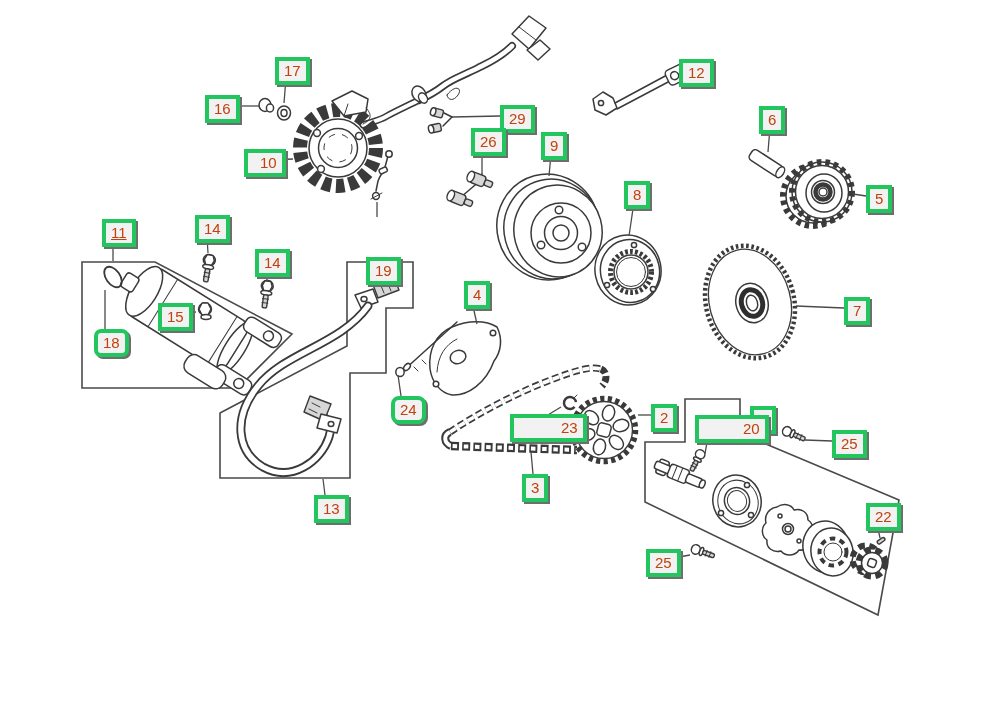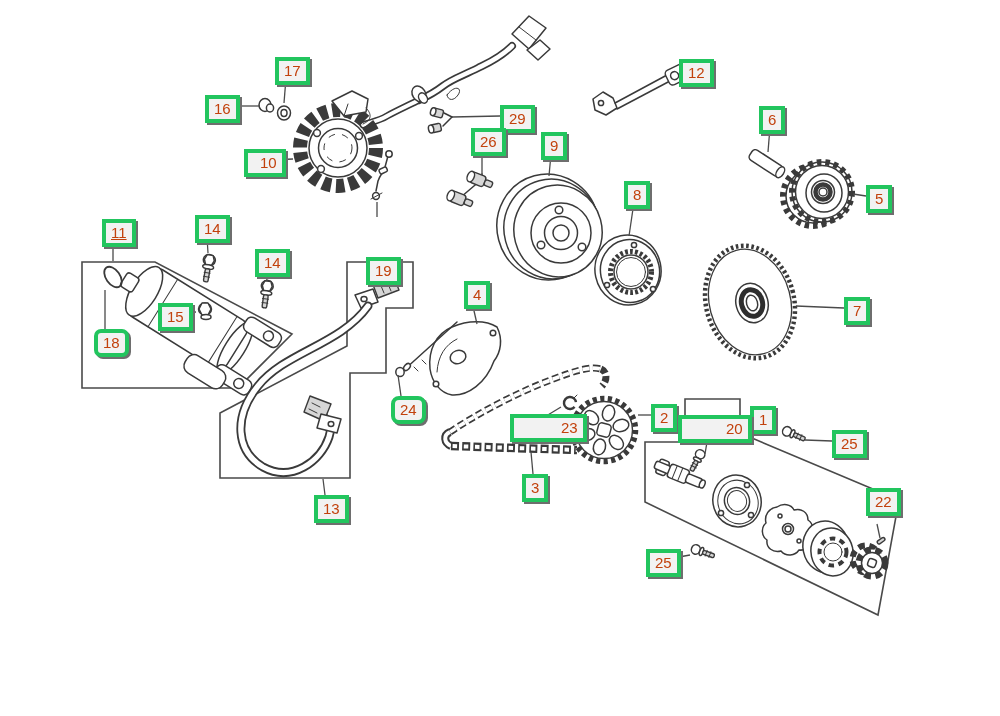--- a/index.html
+++ b/index.html
@@ -373,23 +373,23 @@
       <div class="callout" style="left: 102px; top: 219px; text-decoration: underline;">11</div>
       <div class="callout" style="left: 679px; top: 59px;">12</div>
       <div class="callout" style="left: 314px; top: 495px;">13</div>
       <div class="callout" style="left: 195px; top: 215px;">14</div>
       <div class="callout" style="left: 255px; top: 249px;">14</div>
       <div class="callout" style="left: 158px; top: 303px;">15</div>
       <div class="callout" style="left: 205px; top: 95px;">16</div>
       <div class="callout" style="left: 275px; top: 57px;">17</div>
       <div class="callout" style="left: 94px; top: 329px; border-radius: 7px;">18</div>
       <div class="callout" style="left: 366px; top: 217px; margin-top: 40px;">19</div>
-      <div class="callout" style="left: 678px; top: 415px; padding-left: 44px;">20</div>
+      <div class="callout" style="left: 695px; top: 415px; padding-left: 44px;">20</div>
       <div class="callout" style="left: 500px; top: 105px;">29</div>
-      <div class="callout" style="left: 866px; top: 488px;">22</div>
+      <div class="callout" style="left: 866px; top: 503px;">22</div>
       <div class="callout" style="left: 510px; top: 414px; padding-left: 47px;">23</div>
       <div class="callout" style="left: 391px; top: 396px; border-radius: 8px;">24</div>
       <div class="callout" style="left: 832px; top: 430px;">25</div>
       <div class="callout" style="left: 646px; top: 549px;">25</div>
       <div class="callout" style="left: 471px; top: 128px;">26</div>
     </div>
 
 </div>
 
 </body></html>

